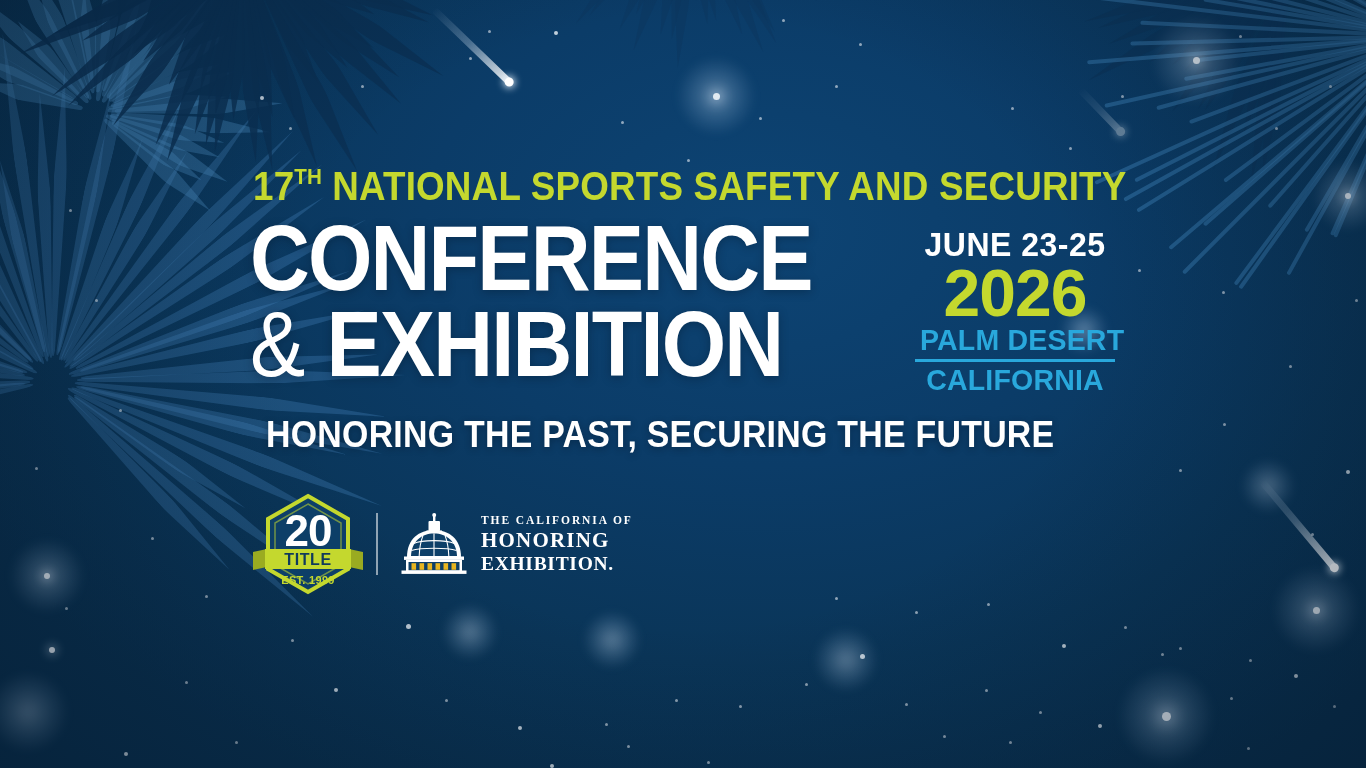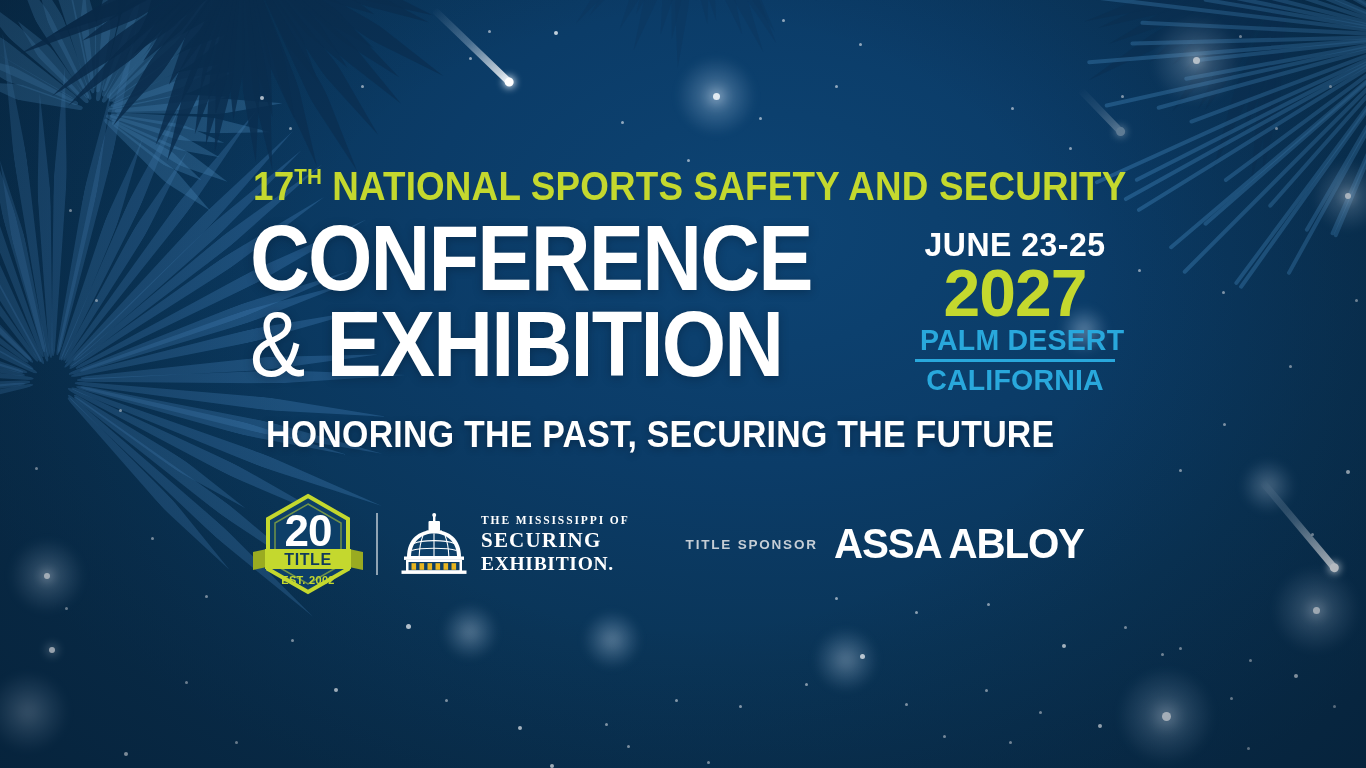--- a/index.html
+++ b/index.html
@@ -600,21 +600,21 @@
 
     <div class="titleblock">
       <div class="tline one">CONFERENCE</div>
       <div class="tline two"><span class="amp">&amp;</span><span>&nbsp;</span><span>EXHIBITION</span></div>
     </div>
 
     <div class="tagline">HONORING THE PAST, SECURING THE FUTURE</div>
 
     <div class="datestack">
       <div class="d-when">JUNE  23-25</div>
-      <div class="d-year">2027</div>
+      <div class="d-year">2026</div>
       <div class="d-city">PALM DESERT</div>
       <div class="d-rule"></div>
       <div class="d-state">CALIFORNIA</div>
     </div>
 
     <div class="logorow">
 
       <div class="badge">
         <div class="hexwrap">
           <svg width="104" height="104" viewBox="0 0 104 104" aria-hidden="true">
@@ -624,21 +624,21 @@
         </div>
         <div class="b20">20</div>
         <div class="ribbon">
           <svg width="110" height="21" viewBox="0 0 110 21" aria-hidden="true" style="display:block">
             <polygon points="0,3 14,0 14,18 0,21" fill="#9aab21"></polygon>
             <polygon points="96,0 110,3 110,21 96,18" fill="#9aab21"></polygon>
             <rect x="12" y="0" width="86" height="20" fill="#c4d82e"></rect>
           </svg>
         </div>
         <div class="ribbon-label">TITLE</div>
-        <div class="est">EST. 2002</div>
+        <div class="est">EST. 1999</div>
       </div>
 
 
       <div class="vdiv"></div>
 
       <div class="usm">
         <div class="domewrap">
           <svg width="74" height="62" viewBox="0 0 74 62" aria-hidden="true">
             <g fill="#ffffff">
               <rect x="35" y="2" width="2.4" height="6"></rect>
@@ -665,26 +665,22 @@
               <rect x="13.5" y="50.2" width="4.6" height="6.6"></rect>
               <rect x="21.5" y="50.2" width="4.6" height="6.6"></rect>
               <rect x="29.5" y="50.2" width="4.6" height="6.6"></rect>
               <rect x="37.5" y="50.2" width="4.6" height="6.6"></rect>
               <rect x="45.5" y="50.2" width="4.6" height="6.6"></rect>
               <rect x="53.5" y="50.2" width="4.6" height="6.6"></rect>
             </g>
           </svg>
         </div>
         <div class="usmtext">
-          <div class="u1">THE MISSISSIPPI OF</div>
-          <div class="u2">SECURING</div>
+          <div class="u1">THE CALIFORNIA OF</div>
+          <div class="u2">HONORING</div>
           <div class="u3">EXHIBITION.</div>
         </div>
       </div>
 
-      <div class="sponsor">
-        <div class="slabel">TITLE SPONSOR</div>
-        <div class="sname">ASSA ABLOY</div>
-      </div>
 
     </div>
   </div>
 </div>
 
 </body></html>

